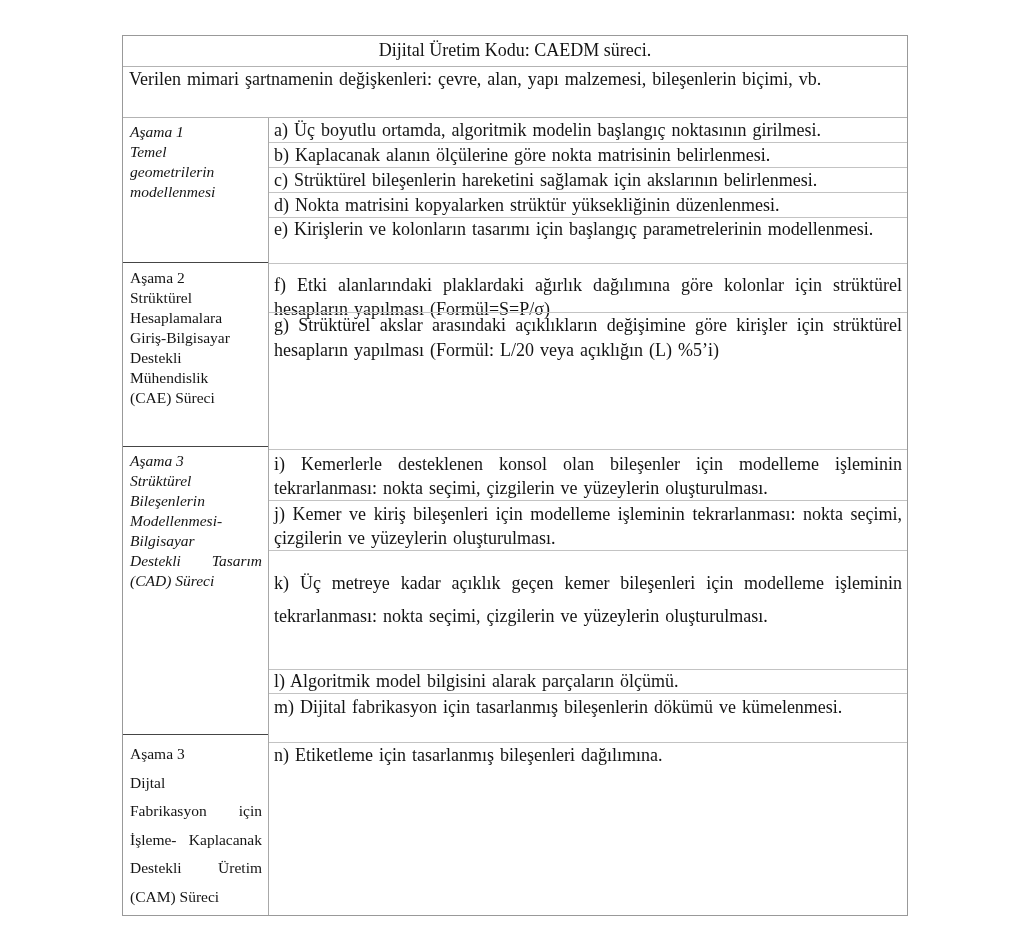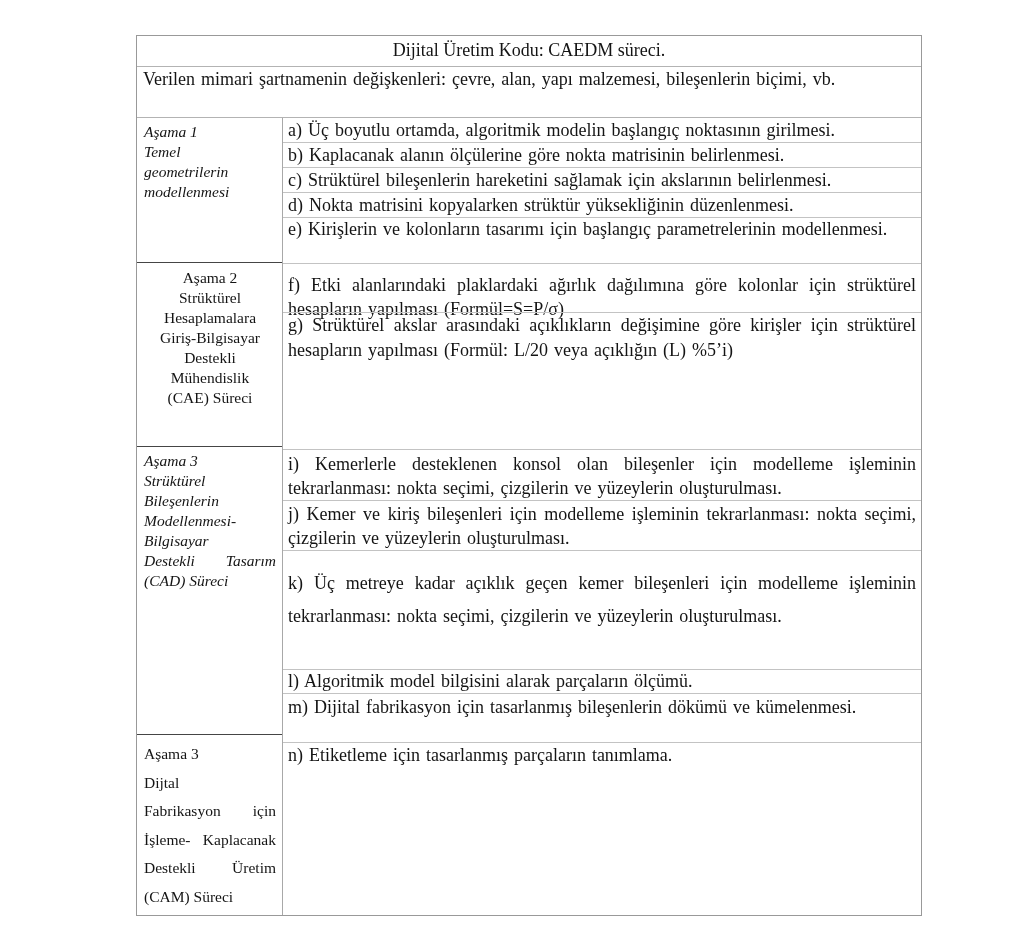--- a/index.html
+++ b/index.html
@@ -17,21 +17,20 @@
   }
   .tbl {
     position: absolute;
     left: 122px;
     top: 35px;
     width: 786px;
     height: 881px;
     border: 1px solid #999999;
     box-sizing: border-box;
     background: #ffffff;
-    margin-left: 14px;
   }
   .header-row {
     height: 31px;
     box-sizing: border-box;
     border-bottom: 1px solid #b3b3b3;
     text-align: center;
     font-size: 18px;
     line-height: 29px;
     white-space: nowrap;
   }
@@ -68,21 +67,21 @@
     line-height: 20px;
     padding: 4px 6px 4px 7px;
     display: flex;
     flex-direction: column;
   }
   .col-left .stage + .stage { border-top: 1px solid #454545; }
   .stage.vc { justify-content: flex-start; font-style: italic; }
   .stage .ln { text-align: left; }
   .stage .ln:not(:first-child):not(:last-child) { text-align-last: justify; }
   .stage-1 { height: 145px; }
-  .stage-2 { height: 186px; padding-top: 5px; align-items: center; }
+  .stage-2 { height: 186px; padding-top: 5px; }
   .stage-3 { height: 290px; }
   .stage-4 { flex: 1; padding-top: 5px; line-height: 28.5px; }
   .step {
     box-sizing: border-box;
     font-size: 18px;
     padding: 0 5px;
     text-align: justify;
     word-spacing: 1.5px;
   }
   .col-right .step + .step { border-top: 1px solid #c3c3c3; }
@@ -166,18 +165,18 @@
       <div class="step st-f">f) Etki alanlarındaki plaklardaki ağırlık dağılımına göre kolonlar için strüktürel hesapların yapılması (Formül=S=P/σ)</div>
       <div class="step st-g vc">
           <span>g) Strüktürel akslar arasındaki açıklıkların değişimine göre kirişler için strüktürel hesapların yapılması (Formül: L/20 veya açıklığın (L) %5’i)</span>
         </div>
       <div class="step st-i">i) Kemerlerle desteklenen konsol olan bileşenler için modelleme işleminin tekrarlanması: nokta seçimi, çizgilerin ve yüzeylerin oluşturulması.</div>
       <div class="step st-j">j) Kemer ve kiriş bileşenleri için modelleme işleminin tekrarlanması: nokta seçimi, çizgilerin ve yüzeylerin oluşturulması.</div>
       <div class="step st-k">k) Üç metreye kadar açıklık geçen kemer bileşenleri için modelleme işleminin tekrarlanması: nokta seçimi, çizgilerin ve yüzeylerin oluşturulması.</div>
       <div class="step st-l">l) Algoritmik model bilgisini alarak parçaların ölçümü.</div>
       <div class="step st-m">m) Dijital fabrikasyon için tasarlanmış bileşenlerin dökümü ve kümelenmesi.</div>
       <div class="step st-n vc">
-          <span>n) Etiketleme için tasarlanmış parçaların tanımlama.</span>
+          <span>n) Etiketleme için tasarlanmış bileşenleri dağılımına.</span>
         </div>
     </div>
 
   </div>
 </div>
 
 </body></html>

